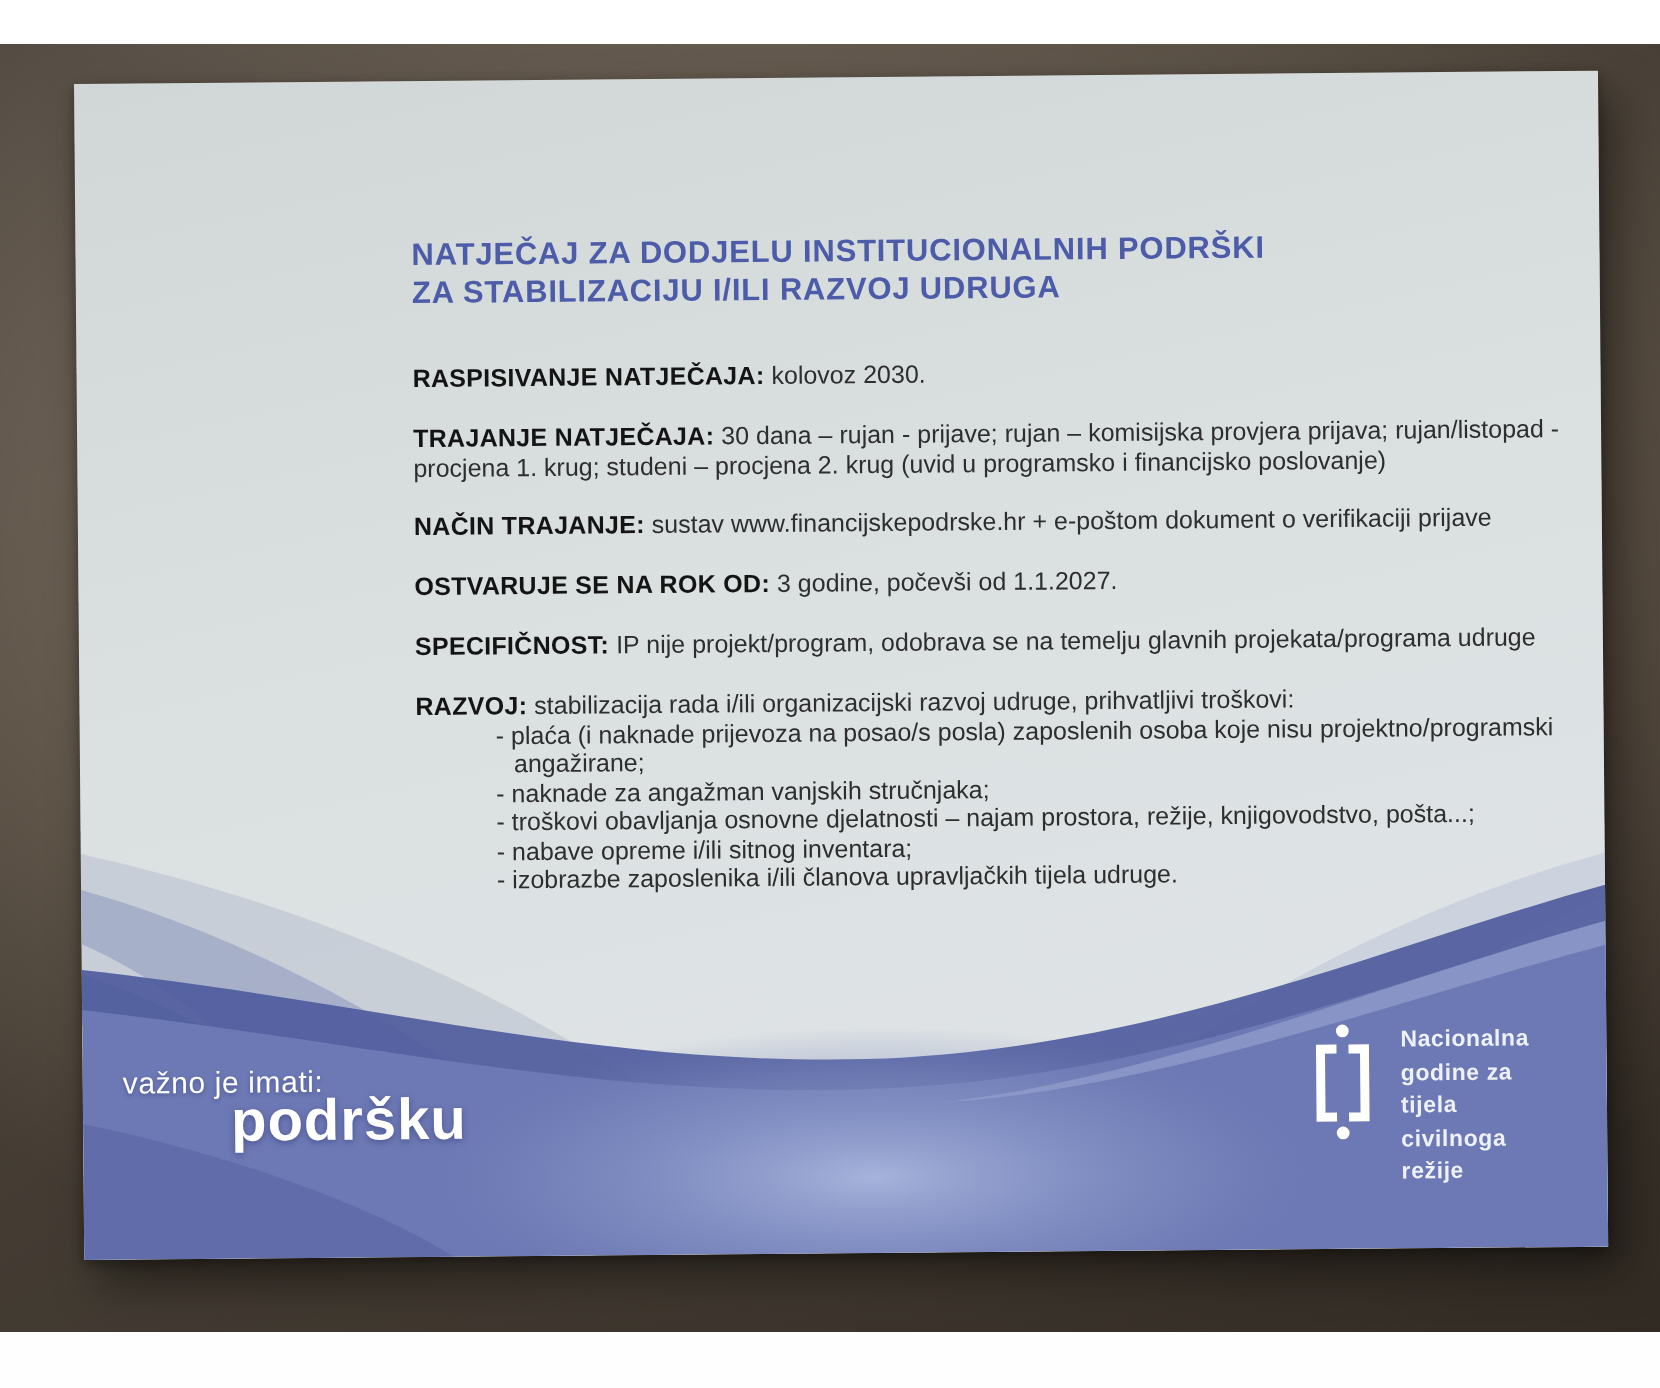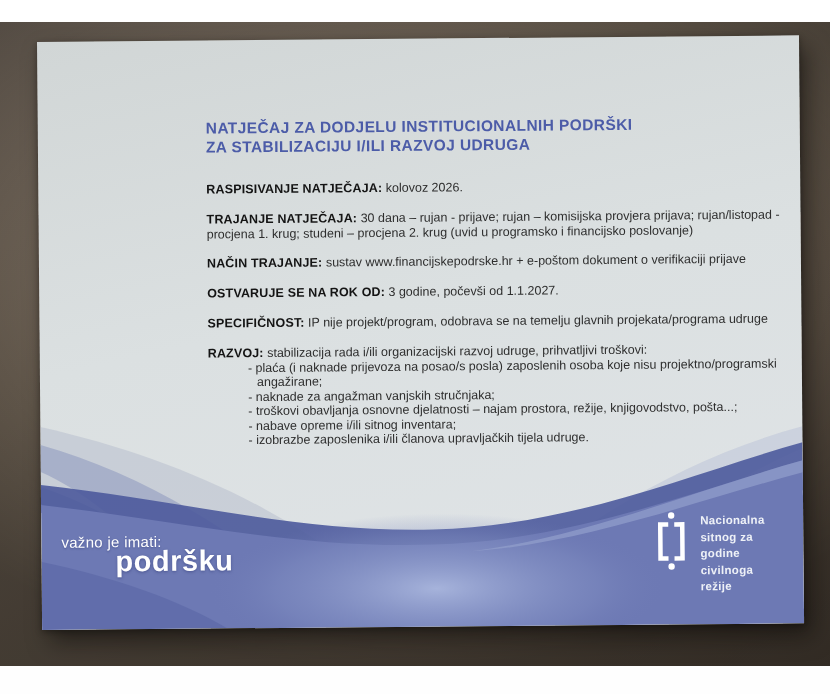--- a/index.html
+++ b/index.html
@@ -73,21 +73,21 @@
       <path d="M0,135 C70,150 140,175 185,203 L0,203 Z" fill="#5a67a6" opacity="0.65"></path>
       <path d="M762,40 C650,70 540,116 430,128 C540,122 660,78 762,52 Z" fill="#93a0cc" opacity="0.7"></path>
     </svg>
 
     <div class="content">
       <div class="title">
         <div>NATJEČAJ ZA DODJELU INSTITUCIONALNIH PODRŠKI</div>
         <div>ZA STABILIZACIJU I/ILI RAZVOJ UDRUGA</div>
       </div>
 
-      <p class="sec"><b>RASPISIVANJE NATJEČAJA:</b> <span>kolovoz 2026.</span></p>
+      <p class="sec"><b>RASPISIVANJE NATJEČAJA:</b> <span>kolovoz 2030.</span></p>
 
       <p class="sec"><b>TRAJANJE NATJEČAJA:</b> <span>30 dana – rujan - prijave; rujan – komisijska provjera prijava; rujan/listopad - procjena 1. krug; studeni – procjena 2. krug (uvid u programsko i financijsko poslovanje)</span></p>
 
       <p class="sec"><b>NAČIN TRAJANJE:</b> <span>sustav www.financijskepodrske.hr + e-poštom dokument o verifikaciji prijave</span></p>
 
       <p class="sec"><b>OSTVARUJE SE NA ROK OD:</b> <span>3 godine, počevši od 1.1.2027.</span></p>
 
       <p class="sec"><b>SPECIFIČNOST:</b> <span>IP nije projekt/program, odobrava se na temelju glavnih projekata/programa udruge</span></p>
 
       <p class="sec sec-svrha"><b>RAZVOJ:</b> <span>stabilizacija rada i/ili organizacijski razvoj udruge, prihvatljivi troškovi:</span></p>
@@ -108,22 +108,22 @@
 
     <div class="logo">
       <svg width="36" height="62" viewBox="0 0 36 62">
         <circle cx="18" cy="5" r="3.2" fill="#ffffff"></circle>
         <path d="M15,14 H7 V48 H15" fill="none" stroke="#ffffff" stroke-width="4.5"></path>
         <path d="M21,14 H29 V48 H21" fill="none" stroke="#ffffff" stroke-width="4.5"></path>
         <circle cx="18" cy="56" r="3.2" fill="#ffffff"></circle>
       </svg>
       <div class="logo-text">
         <div>Nacionalna</div>
-        <div>sitnog za</div>
-        <div>godine</div>
+        <div>godine za</div>
+        <div>tijela</div>
         <div>civilnoga</div>
         <div>režije</div>
       </div>
     </div>
 
   </div>
 
   <div class="band-top"></div>
   <div class="band-bottom"></div>
 </div>

